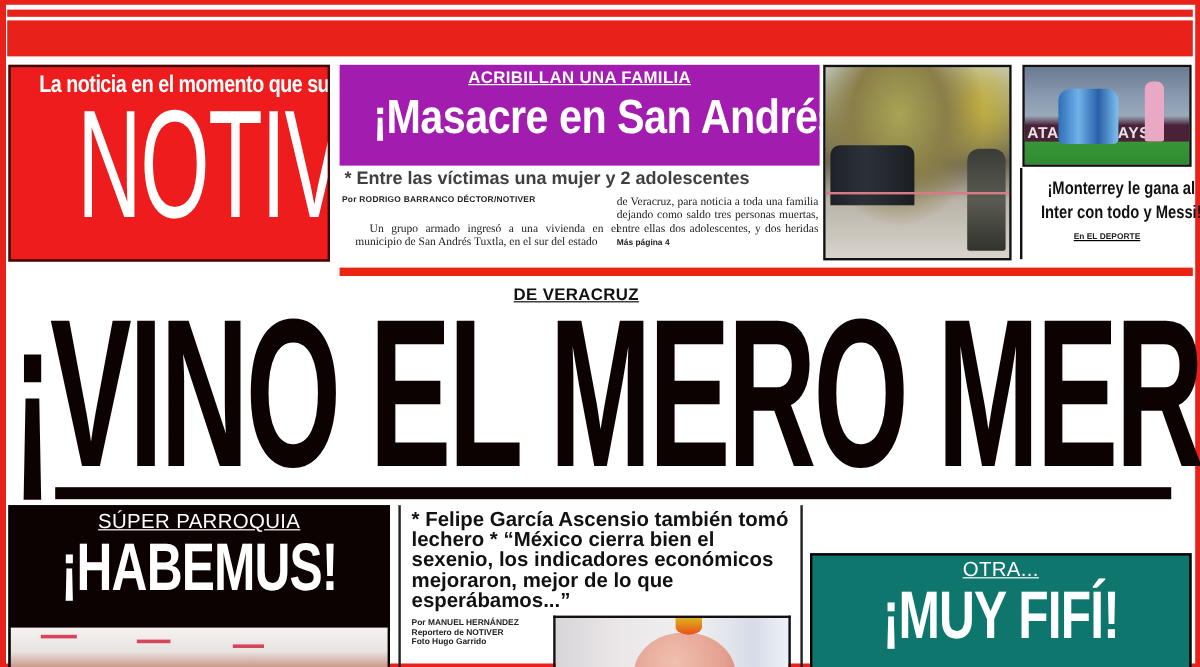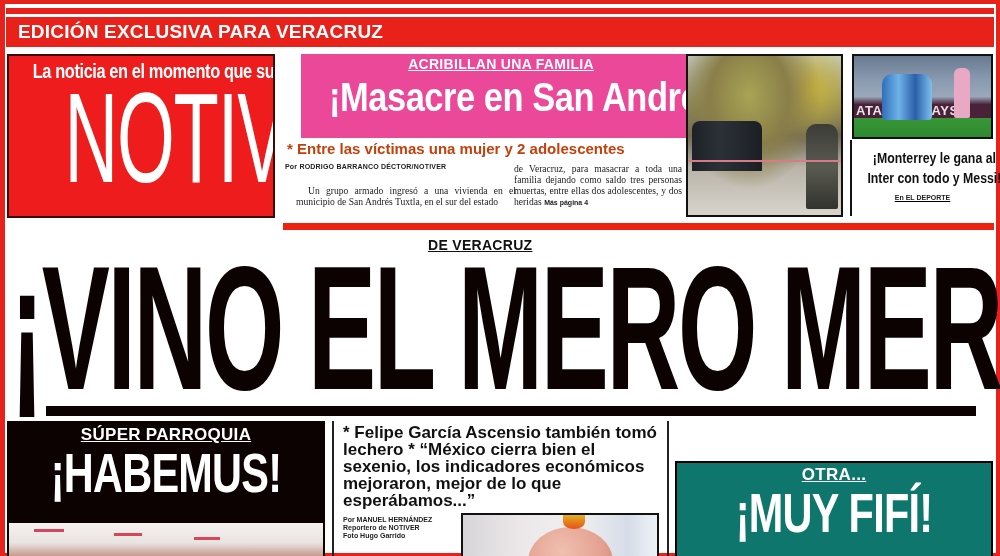--- a/index.html
+++ b/index.html
@@ -39,35 +39,35 @@
   }
   .logo-name {
     font-family: "Liberation Sans", sans-serif; font-weight: normal;
     font-size: 128px; line-height: 118px; margin-top: -4px;
     transform: scaleX(0.58); transform-origin: center; white-space: nowrap;
     letter-spacing: -2px;
   }
 
   
   .story-head {
-    position: absolute; left: 301px; top: 54px; width: 400px; height: 84px;
-    background: #ec4899; color: #fff; text-align: center;
+    position: absolute; left: 283px; top: 54px; width: 400px; height: 84px;
+    background: #a21caf; color: #fff; text-align: center;
   }
   .kicker {
     display: inline-block; font-weight: bold; text-decoration: underline;
     font-size: 14px; margin-top: 2px; letter-spacing: 0.3px;
   }
   .masacre {
     font-weight: bold; font-size: 40px; line-height: 48px;
     transform: scaleX(0.86); transform-origin: center; white-space: nowrap;
     letter-spacing: -0.5px;
   }
   .subhead {
     position: absolute; left: 287px; top: 140px; width: 400px;
-    font-weight: bold; font-size: 15px; color: #c2410c; white-space: nowrap;
+    font-weight: bold; font-size: 15px; color: #404040; white-space: nowrap;
   }
   .byline {
     position: absolute; left: 285px; top: 163px;
     font-weight: bold; font-size: 7px; color: #222; letter-spacing: 0.2px;
   }
   .col-text {
     position: absolute; font-family: "Liberation Serif", serif;
     font-size: 9.6px; line-height: 11px; color: #222; text-align: justify;
   }
   .col1 { left: 296px; top: 185px; width: 220px; text-indent: 12px; }
@@ -144,21 +144,21 @@
   .headline-rule {
     position: absolute; left: 46px; top: 406px; width: 930px; height: 10px; background: #0c0202;
   }
 
   
   .bottom-left {
     position: absolute; left: 7px; top: 421px; width: 318px; height: 135px;
     border: 2px solid #0c0202; background: #0c0202;
   }
   .box-kicker {
-    text-align: center; color: #fff; font-weight: bold; font-size: 17px;
+    text-align: center; color: #fff; font-weight: normal; font-size: 17px;
     text-decoration: underline; margin-top: 2px; letter-spacing: 0.3px;
   }
   .box-headline {
     text-align: center; color: #fff; font-weight: bold; font-size: 56px;
     line-height: 56px; transform: scaleX(0.74); transform-origin: center;
     white-space: nowrap; letter-spacing: -1px;
   }
   .bottom-left .photo-strip {
     position: absolute; left: 0; top: 100px; width: 100%; height: 33px;
     background: linear-gradient(180deg, #f4f1f0 0%, #e8e4e2 60%, #c89a8a 100%);
@@ -213,37 +213,36 @@
     background: #e8322a; border-radius: 50% 50% 50% 0; transform: rotate(-45deg);
   }
 </style>
 </head>
 <body>
 
 <div class="page-frame"></div>
 
 <div class="top-bar"></div>
 <div class="edition-bar">
-  <span>EDICIÓN EXCLUSIVA PARA VERACRUZ</span>
 </div>
 
 <div class="logo-box">
   <div class="logo-tagline">La noticia en el momento que sucede</div>
   <div class="logo-name">NOTIVER</div>
 </div>
 
 <div class="story-head">
   <div class="kicker">ACRIBILLAN UNA FAMILIA</div>
   <div class="masacre">¡Masacre en San Andrés!</div>
 </div>
 <div class="subhead">* Entre las víctimas una mujer y 2 adolescentes</div>
 <div class="byline">Por RODRIGO BARRANCO DÉCTOR/NOTIVER</div>
 <div class="col-text col1">Un grupo armado ingresó a una vivienda en el municipio de San Andrés Tuxtla, en el sur del estado</div>
 <div class="col-text col2">
-  <span>de Veracruz, para masacrar a toda una familia dejando como saldo tres personas muertas, entre ellas dos adolescentes, y dos heridas</span>
+  <span>de Veracruz, para noticia a toda una familia dejando como saldo tres personas muertas, entre ellas dos adolescentes, y dos heridas</span>
   <span class="mas-pagina">Más página 4</span>
 </div>
 
 <div class="photo photo-massacre">
   <div class="figures"></div>
   <div class="soldier"></div>
   <div class="tape"></div>
 </div>
 
 <div class="photo photo-soccer">

